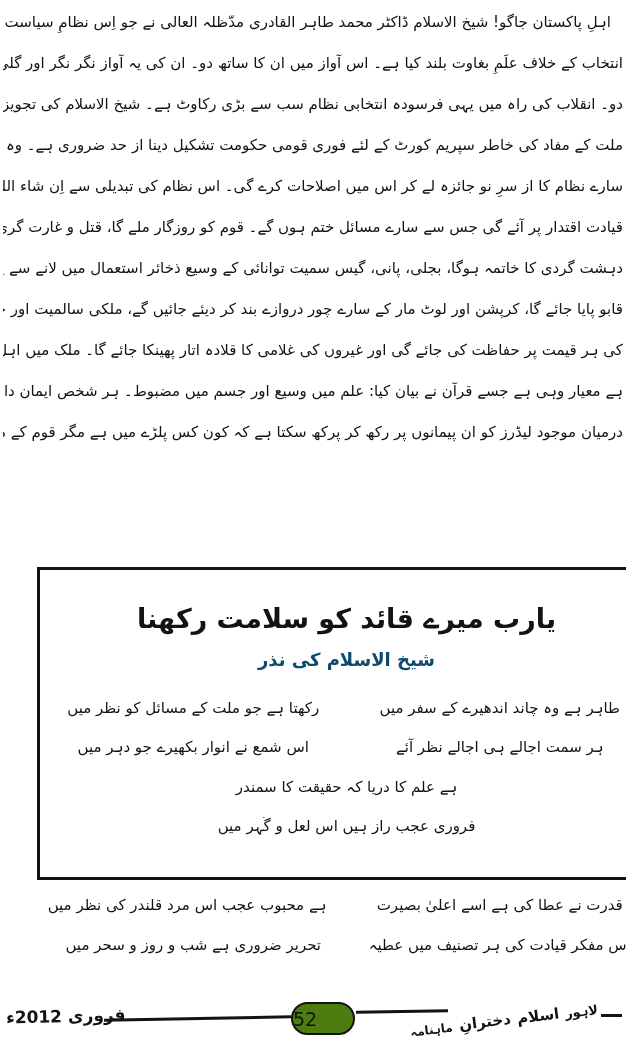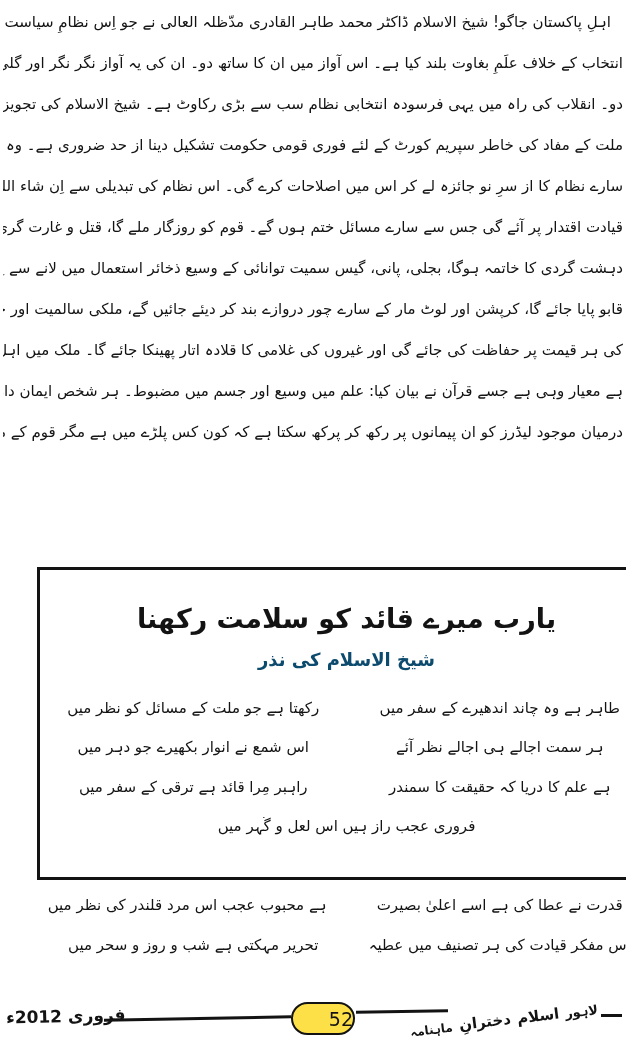--- a/index.html
+++ b/index.html
@@ -108,24 +108,24 @@
   .rule-right { left: 356px; top: 1010px; width: 92px; transform: rotate(-1deg); }
   .rule-left  { left: 104px; top: 1017px; width: 187px; transform: rotate(-1deg); }
 
   .page-pill {
     position: absolute;
     left: 291px; top: 1002px;
     width: 64px; height: 33px;
     border: 2.5px solid #131313;
     border-radius: 17px;
     box-sizing: border-box;
-    background: #fde047;
+    background: #4d7c0f;
     display: flex;
     align-items: center;
-    justify-content: flex-end;
+    justify-content: flex-start;
     font-size: 19px;
     color: #131313;
   }
 
   .footer-date {
     position: absolute;
     left: 6px; top: 1006px;
     direction: rtl;
     font-size: 17px;
     font-weight: bold;
@@ -160,34 +160,33 @@
       <div class="couplet">
         <span class="hemistich">طاہر ہے وہ چاند اندھیرے کے سفر میں</span>
         <span class="hemistich">رکھتا ہے جو ملت کے مسائل کو نظر میں</span>
       </div>
       <div class="couplet">
         <span class="hemistich">ہر سمت اجالے ہی اجالے نظر آئے</span>
         <span class="hemistich">اس شمع نے انوار بکھیرے جو دہر میں</span>
       </div>
       <div class="couplet">
         <span class="hemistich">ہے علم کا دریا کہ حقیقت کا سمندر</span>
-        <span class="hemistich">راہبر مِرا قائد ہے ترقی کے سفر میں</span>
       </div>
       <div class="couplet">
         <span class="hemistich">فروری عجب راز ہیں اس لعل و گُہر میں</span>
       </div>
       <div class="couplet">
       </div>
       <div class="couplet">
         <span class="hemistich">قدرت نے عطا کی ہے اسے اعلیٰ بصیرت</span>
         <span class="hemistich">ہے محبوب عجب اس مرد قلندر کی نظر میں</span>
       </div>
       <div class="couplet">
         <span class="hemistich">اس مفکر قیادت کی ہر تصنیف میں عطیہ</span>
-        <span class="hemistich">تحریر مہکتی ہے شب و روز و سحر میں</span>
+        <span class="hemistich">تحریر ضروری ہے شب و روز و سحر میں</span>
       </div>
     </div>
   </section>
 
   <footer>
     <div class="footer-magazine">
       <span class="mw mw1">ماہنامہ</span>
       <span class="mw mw2">دخترانِ</span>
       <span class="mw mw3">اسلام</span>
       <span class="mw mw4">لاہور</span>

